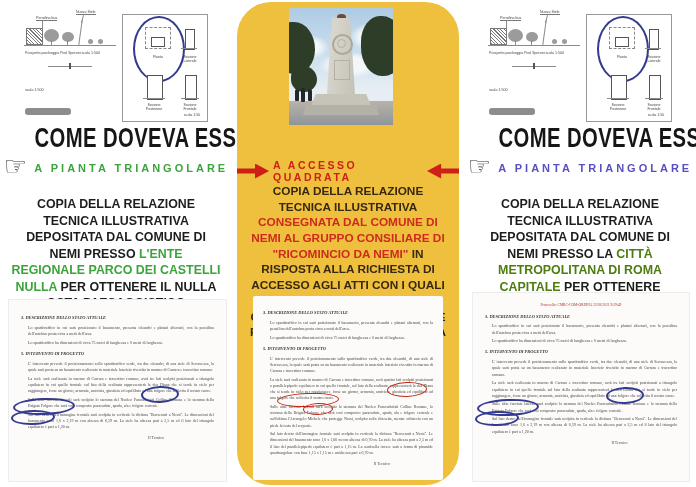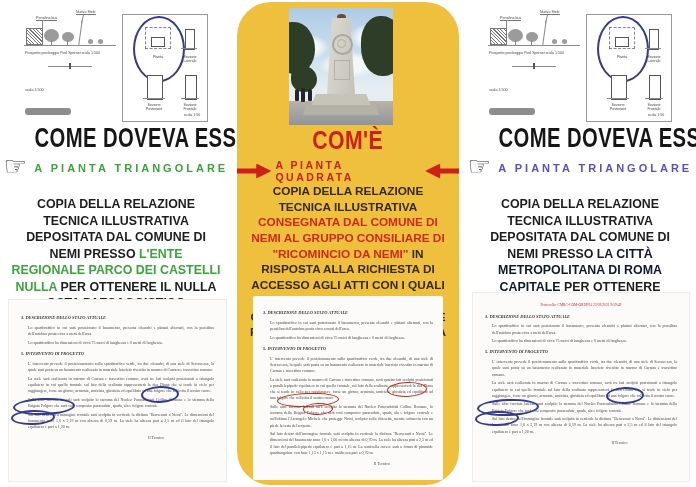--- a/index.html
+++ b/index.html
@@ -12,21 +12,21 @@
                font-weight:800;color:#161616;letter-spacing:.5px;}
   .big-heading .condensed{display:inline-block;transform:scale(.78,1.08);}
   .sub-row{position:absolute;width:100%;display:flex;align-items:center;justify-content:center;gap:7px;}
   .sub-label{font-weight:800;font-size:11px;letter-spacing:3px;}
   .hand{font-size:26px;line-height:1;color:#2b2b2b;transform:translateY(-2px);}
 
   
   .para{position:absolute;text-align:center;font-weight:800;font-size:12.4px;line-height:1.33;color:#1d1d1d;}
   .para .hl-green{color:#3ba43b;}
   .para .hl-red{color:#cf2a1e;}
-  .para .hl-purple{color:#0f172a;}
+  .para .hl-purple{color:#4d7c0f;}
   .para-yellow{color:#38290e;font-size:11.8px;}
 
   
   .yellow-card{position:absolute;left:237px;top:2px;width:222px;height:483px;
                background:#efbf3e;border-radius:34px;}
 
   
   .arrow{width:36px;height:15px;background:#cc2018;
          clip-path:polygon(0 33%,56% 33%,56% 0,100% 50%,56% 100%,56% 67%,0 67%);}
   .arrow.left{transform:scaleX(-1);}
@@ -160,25 +160,24 @@
       <div class="person" style="left:19px;bottom:24px;"></div>
       <div class="stele-cap"></div>
       <div class="stele"></div>
       <div class="emblem"></div>
       <div class="emblem-inner"></div>
       <div class="carving"></div>
       <div class="base1"></div>
       <div class="base2"></div>
     </div>
 
-    <h1 class="big-heading" style="top:124px;font-size:25px;margin:0;color:#cc2018;"><span class="condensed" style="transform:scale(.85,1.05);">COM'È</span></h1>
 
     <div class="sub-row" style="top:157px;gap:4px;">
       <span class="arrow"></span>
-      <span class="sub-label" style="color:#cc2018;font-size:10.5px;letter-spacing:2.5px;">A PIANTA QUADRATA</span>
+      <span class="sub-label" style="color:#cc2018;font-size:10.5px;letter-spacing:2.5px;">A ACCESSO QUADRATA</span>
       <span class="arrow left"></span>
     </div>
 
     <p class="para para-yellow" style="top:182px;left:10px;width:202px;margin:0;"><span>COPIA DELLA RELAZIONE TECNICA ILLUSTRATIVA </span><span class="hl-red">CONSEGNATA DAL COMUNE DI NEMI AL GRUPPO CONSILIARE DI "RICOMINCIO DA NEMI"</span><span> IN RISPOSTA ALLA RICHIESTA DI ACCESSO AGLI ATTI CON I QUALI SONO STATI RICHIESTI NULLA OSTA E AUTORIZZAZIONE A ENTE PARCO E CITTÀ METROPOLITANA</span></p>
 
     <div class="doc" style="left:16px;top:294px;width:190px;height:184px;border:none;border-radius:2px;padding:9px 10px;">
       <h4>3. DESCRIZIONE DELLO STATO ATTUALE</h4>
       <p>Lo spartitraffico in cui sarà posizionato il basamento, presenta oleandri e platani alternati, con la pensilina dell'autobus posta circa a metà dell'area.</p>
       <p>Lo spartitraffico ha dimensioni di circa 75 metri di lunghezza e 6 metri di larghezza.</p>
       <h4>5. INTERVENTO DI PROGETTO</h4>

